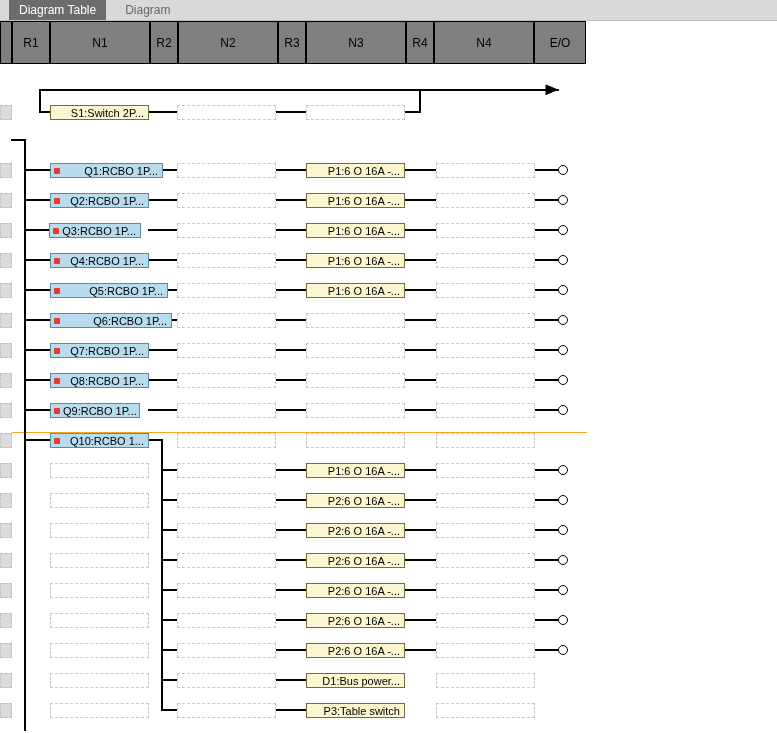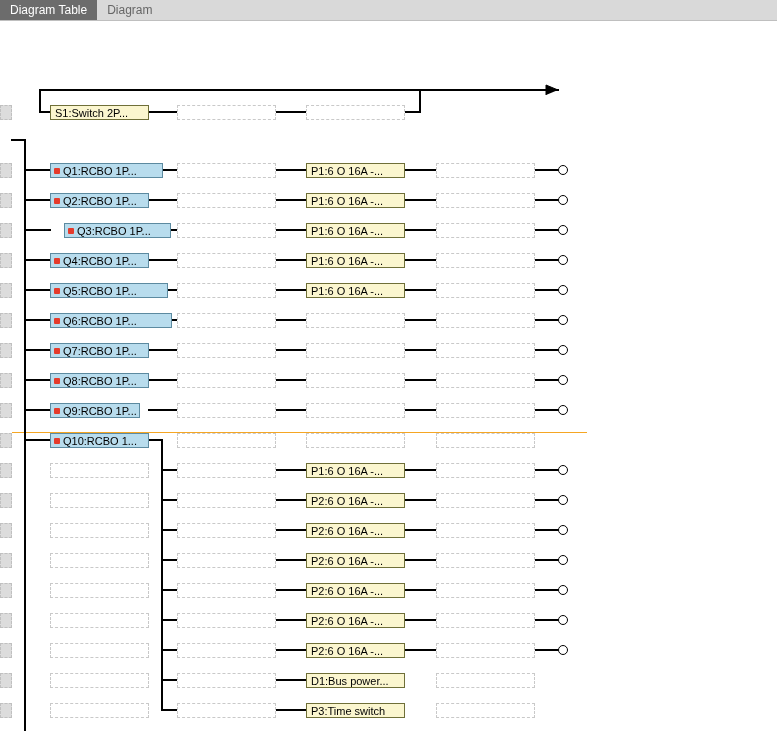--- a/index.html
+++ b/index.html
@@ -24,20 +24,21 @@
     display: flex;
     align-items: stretch;
     border-bottom: 1px solid #bfbfbf;
   }
   .tab {
     padding: 9px 10px;
     display: flex;
     align-items: center;
     font-size: 12px;
     cursor: pointer;
+    margin-left: 9px;
   }
   .tab.active {
     background: #6c6c6c;
     color: #ffffff;
   }
   .tab.inactive {
     background: #d9d9d9;
     color: #666666;
   }
   
@@ -94,21 +95,21 @@
   
   .blk {
     position: absolute;
     height: 15px;
     box-sizing: border-box;
     font-size: 11px;
     line-height: 15px;
     padding: 0 4px;
     white-space: nowrap;
     overflow: hidden;
-    text-align: left;
+    text-align: right;
   }
   .blk-yellow {
     background: #fbf6cf;
     border: 1px solid #6f6f38;
   }
   .blk-blue {
     background: #b8dced;
     border: 1px solid #5c8aa0;
     padding-left: 12px;
   }
@@ -151,20 +152,32 @@
 </head>
 <body>
 
 <div class="page">
 
   <div class="tabs">
     <div class="tab active">Diagram Table</div>
     <div class="tab inactive">Diagram</div>
   </div>
 
+  <div class="ruler">
+    <div class="stub-col" style="width:12px;"></div>
+    <div class="ruler-cell" style="width:38px;">R1</div>
+    <div class="ruler-cell" style="width:100px;">N1</div>
+    <div class="ruler-cell" style="width:28px;">R2</div>
+    <div class="ruler-cell" style="width:100px;">N2</div>
+    <div class="ruler-cell" style="width:28px;">R3</div>
+    <div class="ruler-cell" style="width:100px;">N3</div>
+    <div class="ruler-cell" style="width:28px;">R4</div>
+    <div class="ruler-cell" style="width:100px;">N4</div>
+    <div class="ruler-cell" style="width:52px;">E/O</div>
+  </div>
 
   <div class="left-margin" id="left-margin">
       <div class="left-margin-cell" style="top: 41px;"></div>
       <div class="left-margin-cell" style="top: 99px;"></div>
       <div class="left-margin-cell" style="top: 129px;"></div>
       <div class="left-margin-cell" style="top: 159px;"></div>
       <div class="left-margin-cell" style="top: 189px;"></div>
       <div class="left-margin-cell" style="top: 219px;"></div>
       <div class="left-margin-cell" style="top: 249px;"></div>
       <div class="left-margin-cell" style="top: 279px;"></div>
@@ -248,21 +261,21 @@
       <div class="blk blk-blue" style="left: 50px; top: 163px; width: 113px;">Q1:RCBO  1P...</div>
       <div class="placeholder" style="left: 177px; top: 163px; width: 99px;"></div>
       <div class="blk blk-yellow" style="left: 306px; top: 163px; width: 99px;">P1:6 O 16A -...</div>
       <div class="placeholder" style="left: 436px; top: 163px; width: 99px;"></div>
       <div class="term" style="left: 563px; top: 170px;"></div>
       <div class="blk blk-blue" style="left: 50px; top: 193px; width: 99px;">Q2:RCBO  1P...</div>
       <div class="placeholder" style="left: 177px; top: 193px; width: 99px;"></div>
       <div class="blk blk-yellow" style="left: 306px; top: 193px; width: 99px;">P1:6 O 16A -...</div>
       <div class="placeholder" style="left: 436px; top: 193px; width: 99px;"></div>
       <div class="term" style="left: 563px; top: 200px;"></div>
-      <div class="blk blk-blue" style="left: 64px; top: 223px; width: 107px;">Q3:RCBO  1P...</div>
+      <div class="blk blk-blue" style="left: 49px; top: 223px; width: 92px;">Q3:RCBO  1P...</div>
       <div class="placeholder" style="left: 177px; top: 223px; width: 99px;"></div>
       <div class="blk blk-yellow" style="left: 306px; top: 223px; width: 99px;">P1:6 O 16A -...</div>
       <div class="placeholder" style="left: 436px; top: 223px; width: 99px;"></div>
       <div class="term" style="left: 563px; top: 230px;"></div>
       <div class="blk blk-blue" style="left: 50px; top: 253px; width: 99px;">Q4:RCBO  1P...</div>
       <div class="placeholder" style="left: 177px; top: 253px; width: 99px;"></div>
       <div class="blk blk-yellow" style="left: 306px; top: 253px; width: 99px;">P1:6 O 16A -...</div>
       <div class="placeholder" style="left: 436px; top: 253px; width: 99px;"></div>
       <div class="term" style="left: 563px; top: 260px;"></div>
       <div class="blk blk-blue" style="left: 50px; top: 283px; width: 118px;">Q5:RCBO  1P...</div>
@@ -328,17 +341,17 @@
       <div class="placeholder" style="left: 177px; top: 643px; width: 99px;"></div>
       <div class="blk blk-yellow" style="left: 306px; top: 643px; width: 99px;">P2:6 O 16A -...</div>
       <div class="placeholder" style="left: 436px; top: 643px; width: 99px;"></div>
       <div class="term" style="left: 563px; top: 650px;"></div>
       <div class="placeholder" style="left: 50px; top: 673px; width: 99px;"></div>
       <div class="placeholder" style="left: 177px; top: 673px; width: 99px;"></div>
       <div class="blk blk-yellow" style="left: 306px; top: 673px; width: 99px;">D1:Bus  power...</div>
       <div class="placeholder" style="left: 436px; top: 673px; width: 99px;"></div>
       <div class="placeholder" style="left: 50px; top: 703px; width: 99px;"></div>
       <div class="placeholder" style="left: 177px; top: 703px; width: 99px;"></div>
-      <div class="blk blk-yellow" style="left: 306px; top: 703px; width: 99px;">P3:Time switch</div>
+      <div class="blk blk-yellow" style="left: 306px; top: 703px; width: 99px;">P3:Table switch</div>
       <div class="placeholder" style="left: 436px; top: 703px; width: 99px;"></div>
     </div>
 
 </div>
 
 </body></html>

